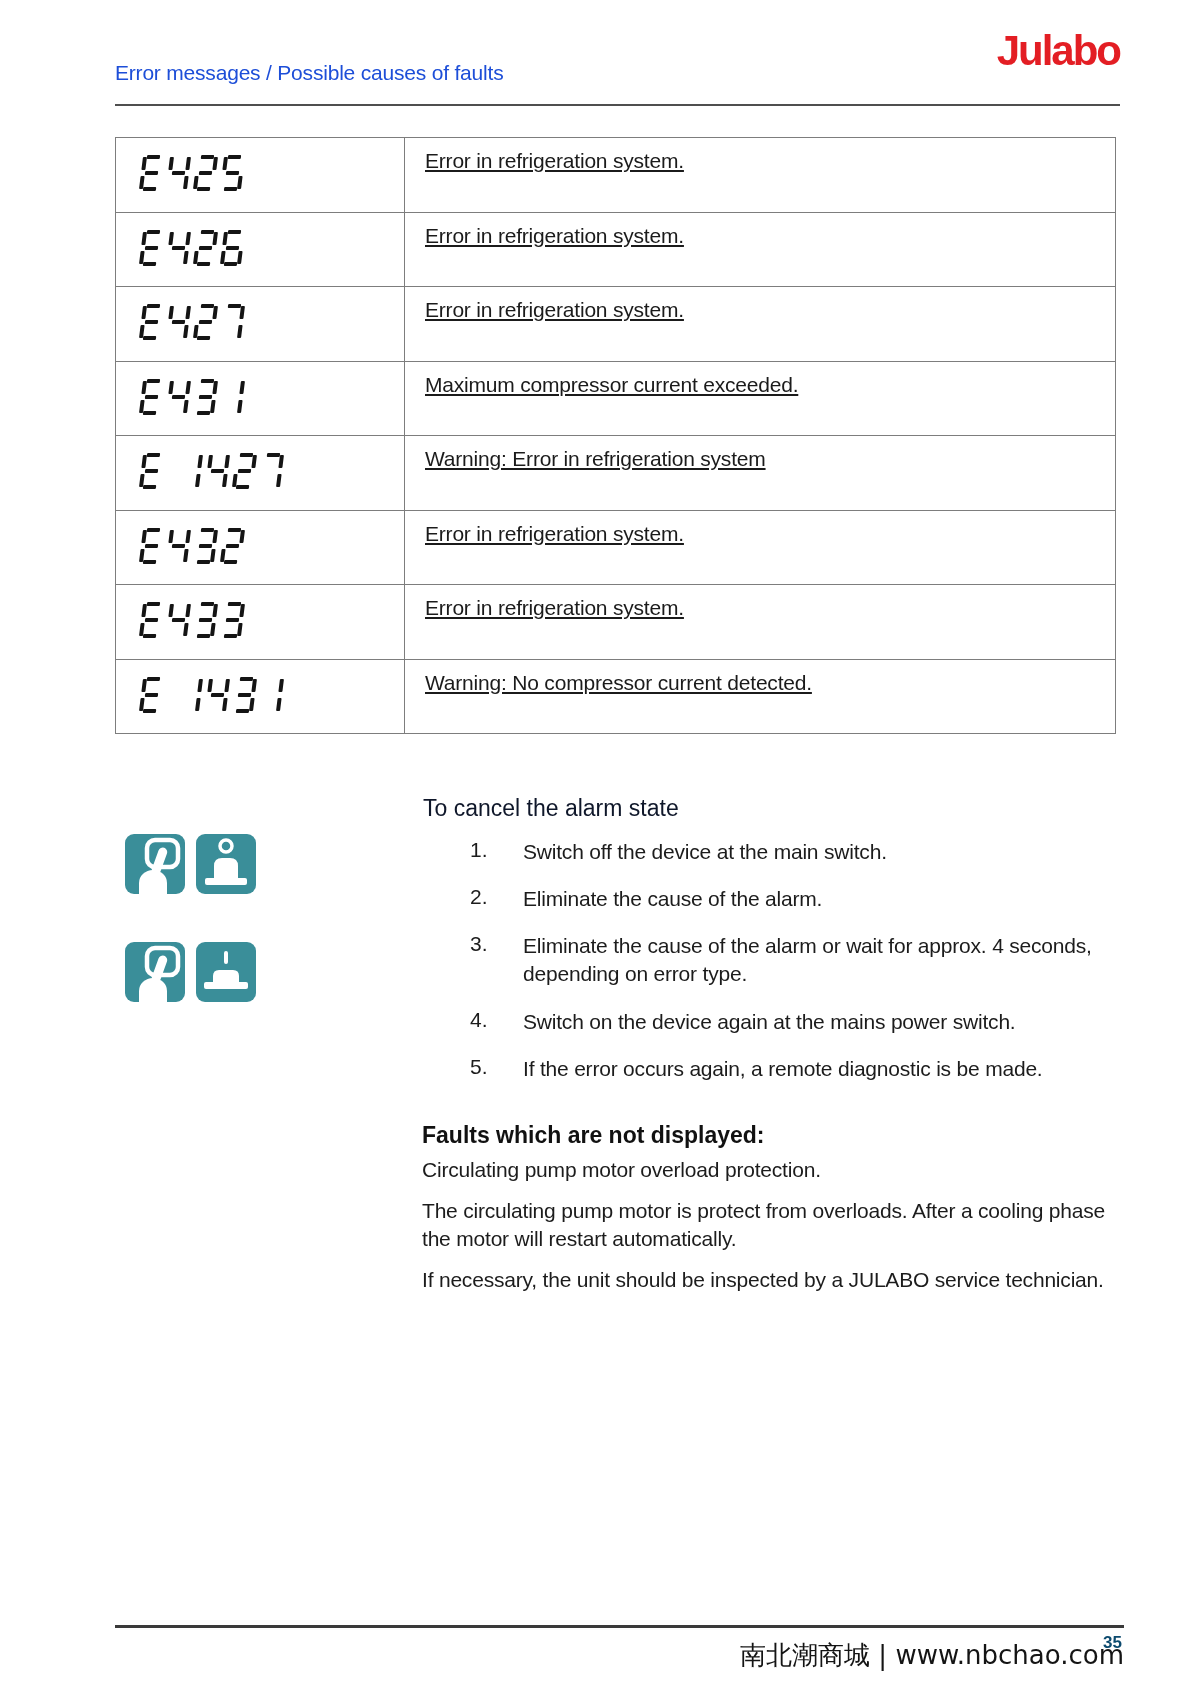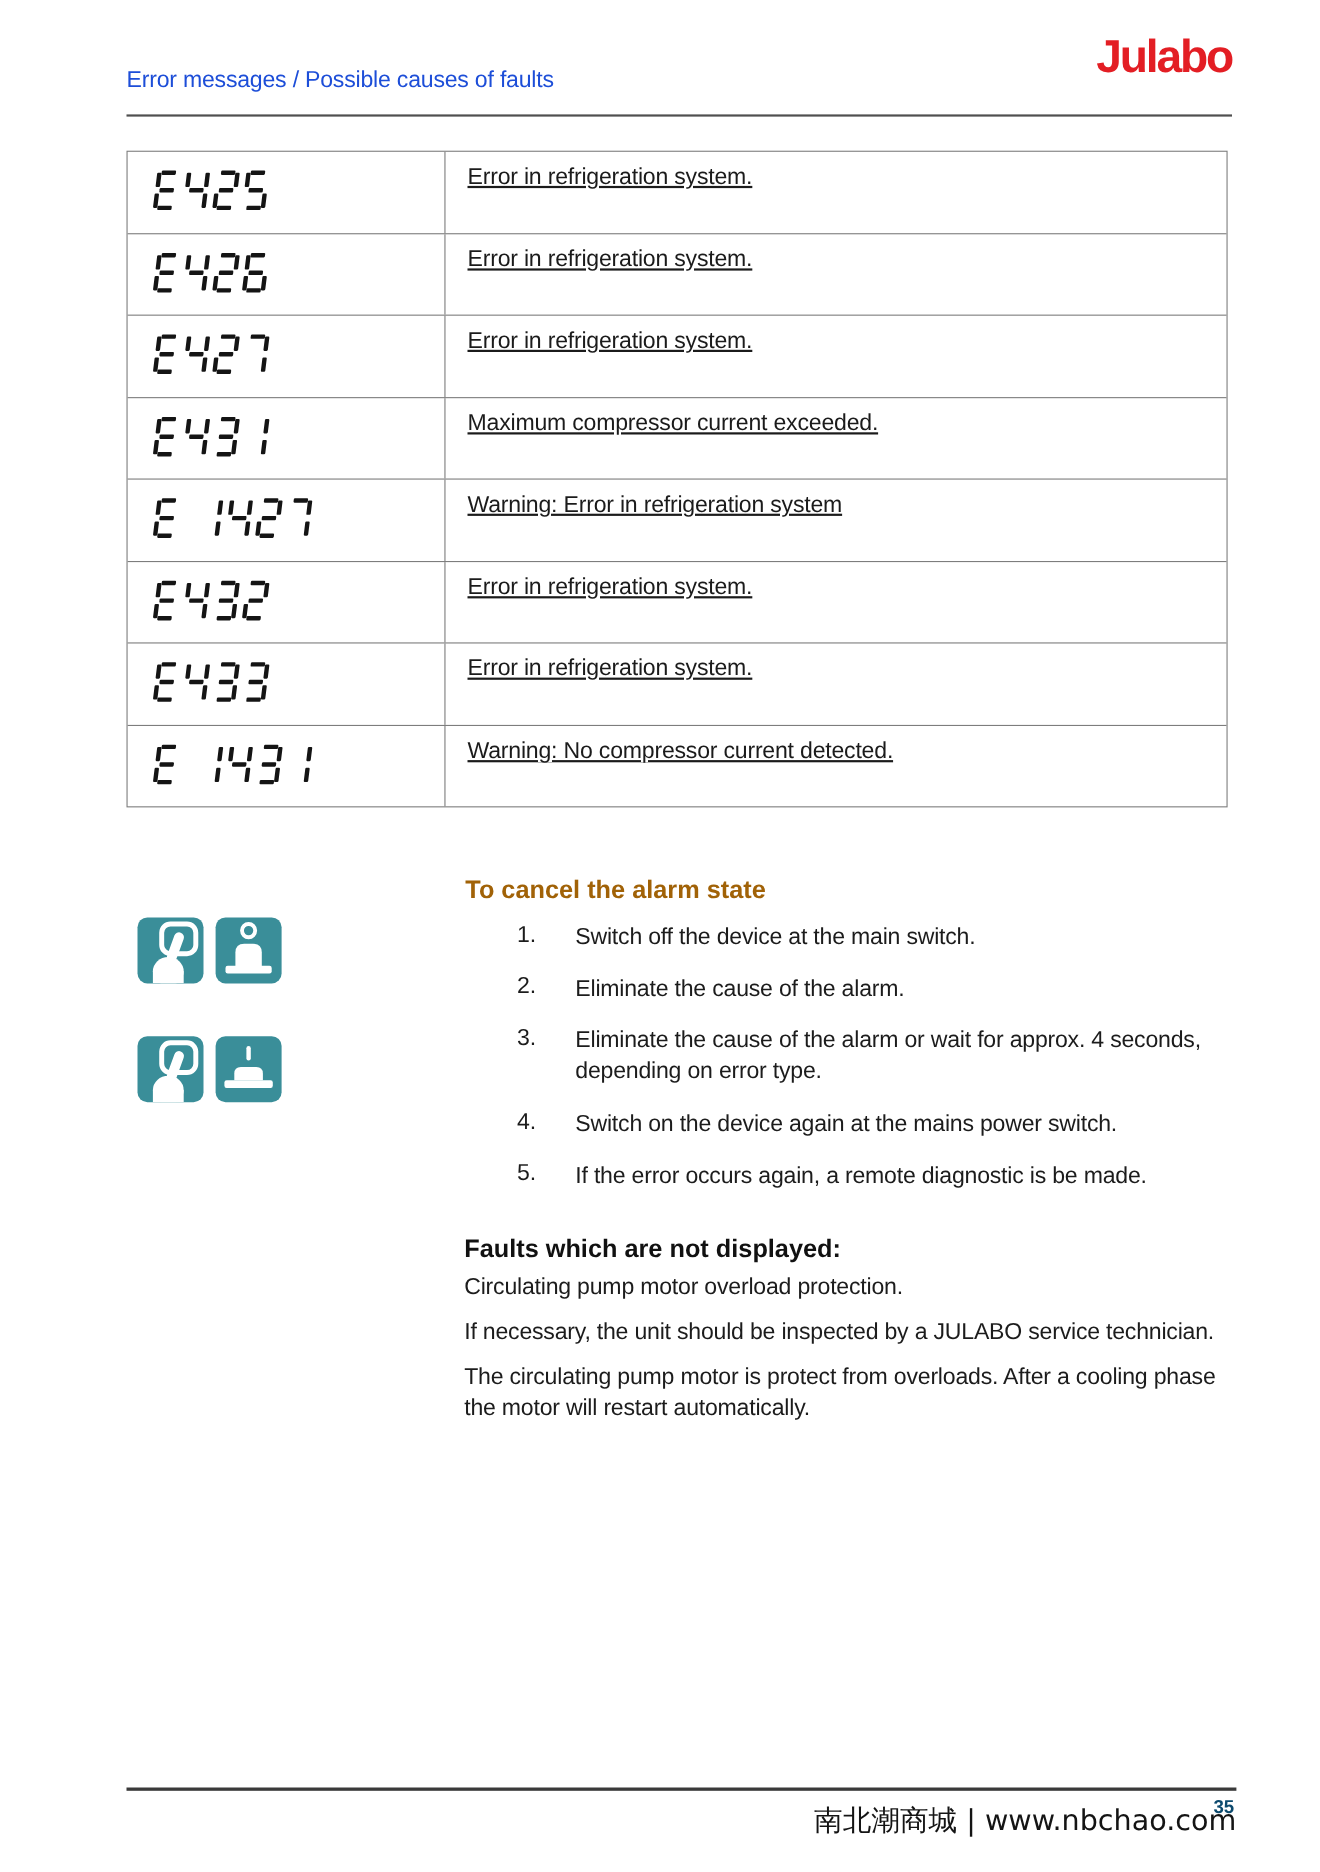--- a/index.html
+++ b/index.html
@@ -32,21 +32,21 @@
   .se{left:0;bottom:2px;width:4px;height:13px;}
   .sc{right:0;bottom:2px;width:4px;height:13px;}
 
   
   .tile{position:absolute;width:60px;height:60px;border-radius:9px;background:var(--teal,#3a8e99);overflow:hidden;}
   .tile svg{display:block;width:100%;height:100%;}
   .t1a{left:125px;top:834px;} .t1b{left:196px;top:834px;}
   .t2a{left:125px;top:942px;} .t2b{left:196px;top:942px;}
 
   
-  .cancel-heading{position:absolute;left:423px;top:795px;font-size:23px;font-weight:bold;color:#a16207;}
+  .cancel-heading{position:absolute;left:423px;top:795px;font-size:23px;font-weight:normal;color:#0f172a;}
   .steps{position:absolute;left:470px;top:838px;width:660px;}
   .step{display:flex;margin-bottom:19px;}
   .stepnum{width:53px;font-size:21px;flex:0 0 auto;}
   .steptext{width:578px;font-size:21px;line-height:1.34;letter-spacing:-0.2px;}
 
   
   .faults-heading{position:absolute;left:422px;top:1122px;font-size:23px;font-weight:bold;color:#111;}
   .fparas{position:absolute;left:422px;top:1156px;width:700px;}
   .fpara{margin:0 0 13px 0;font-size:21px;line-height:1.34;letter-spacing:-0.2px;}
 
@@ -400,21 +400,21 @@
       </div>
       <div class="step">
         <span class="stepnum">5.</span>
         <span class="steptext">If the error occurs again, a remote diagnostic is be made.</span>
       </div>
     </div>
 
   <div class="faults-heading">Faults which are not displayed:</div>
   <div class="fparas">
       <p class="fpara">Circulating pump motor overload protection.</p>
+      <p class="fpara">The circulating pump motor is protect from overloads. After a cooling phase the motor will restart automatically.</p>
       <p class="fpara">If necessary, the unit should be inspected by a JULABO service technician.</p>
-      <p class="fpara">The circulating pump motor is protect from overloads. After a cooling phase the motor will restart automatically.</p>
     </div>
 
   <div class="footer-rule"></div>
   <div class="footer-site">南北潮商城 | www.nbchao.com</div>
   <div class="page-number">35</div>
 
 </div>
 
 </body></html>

